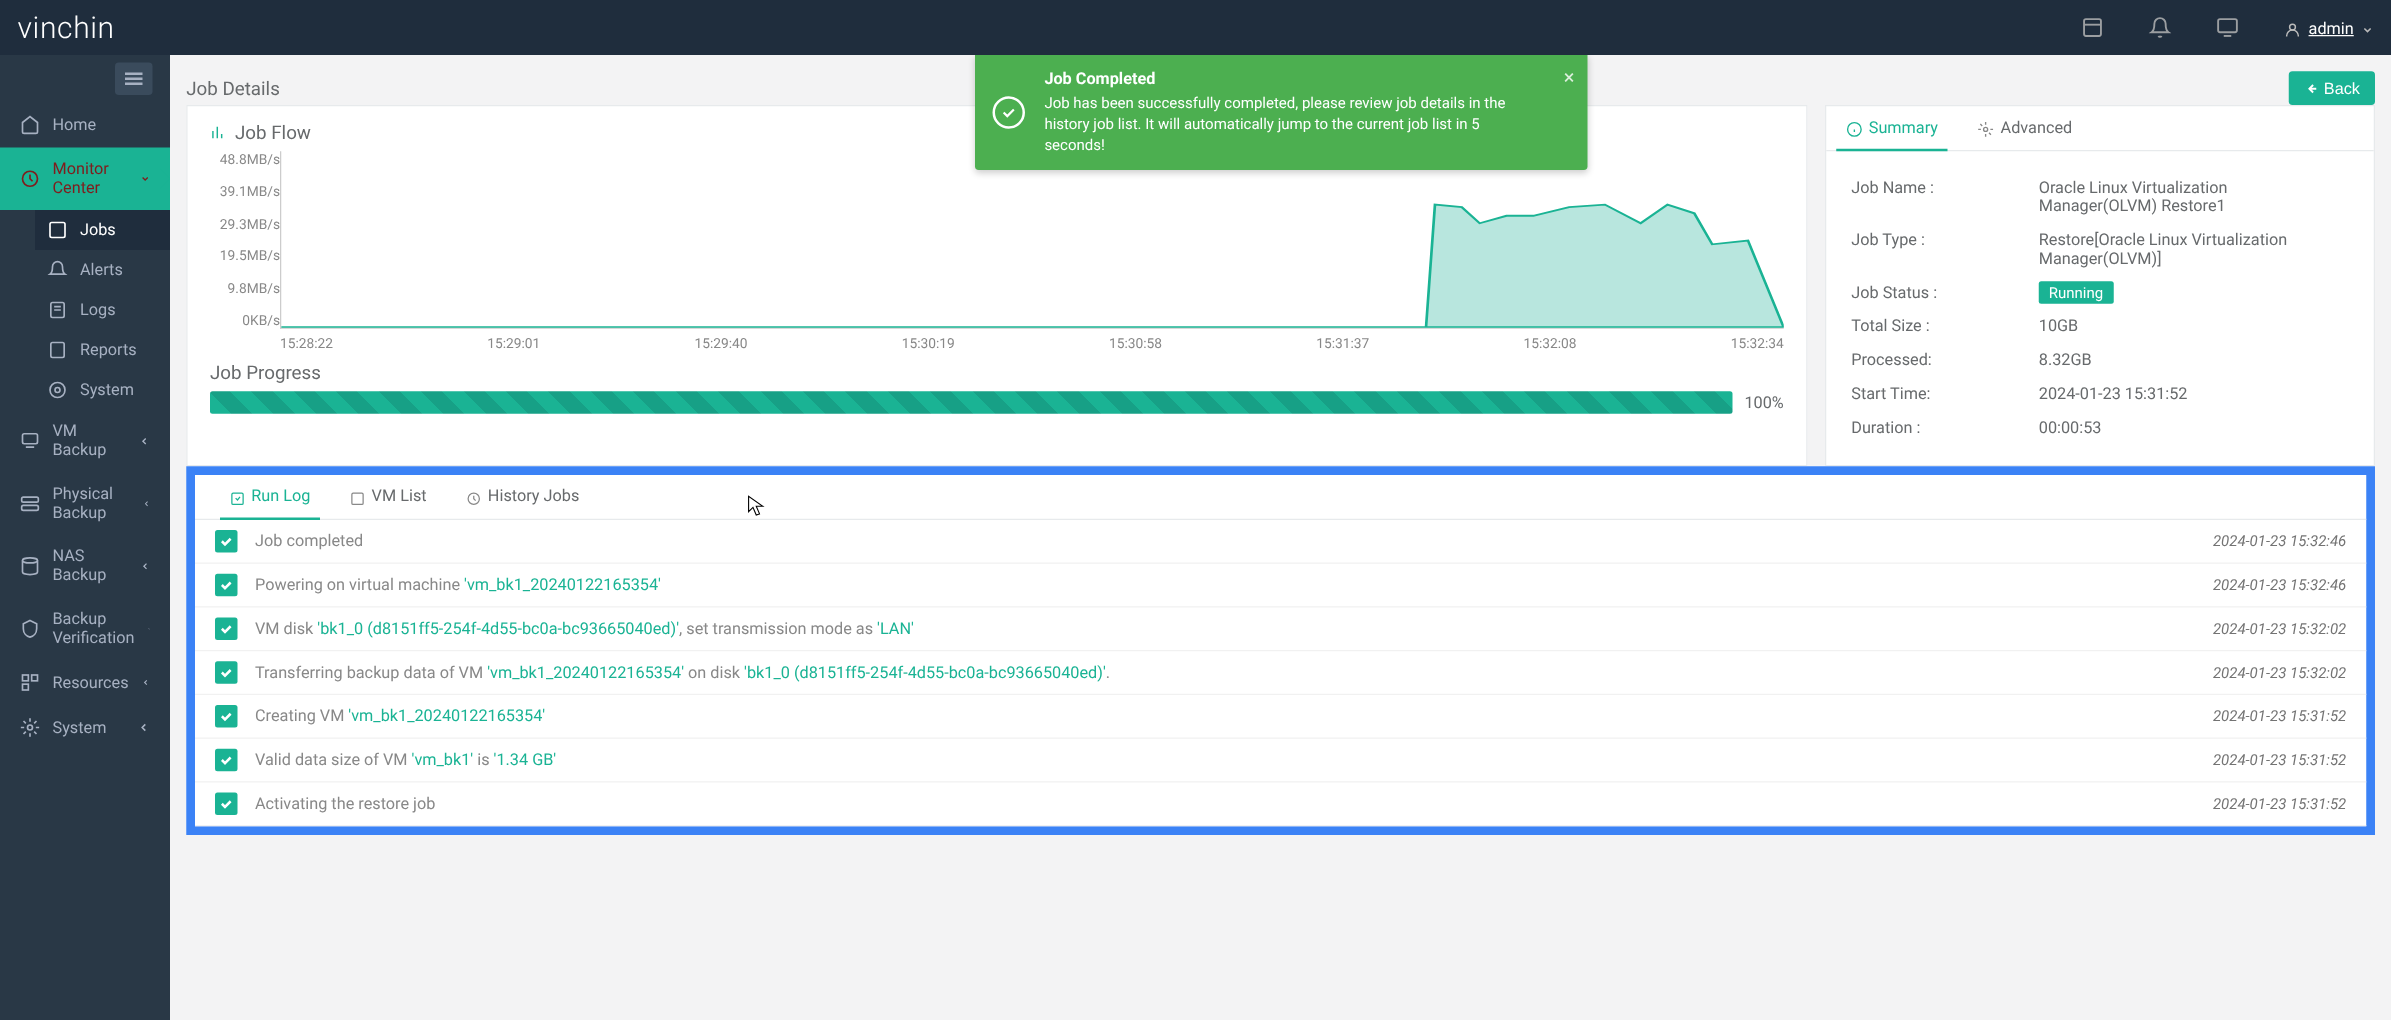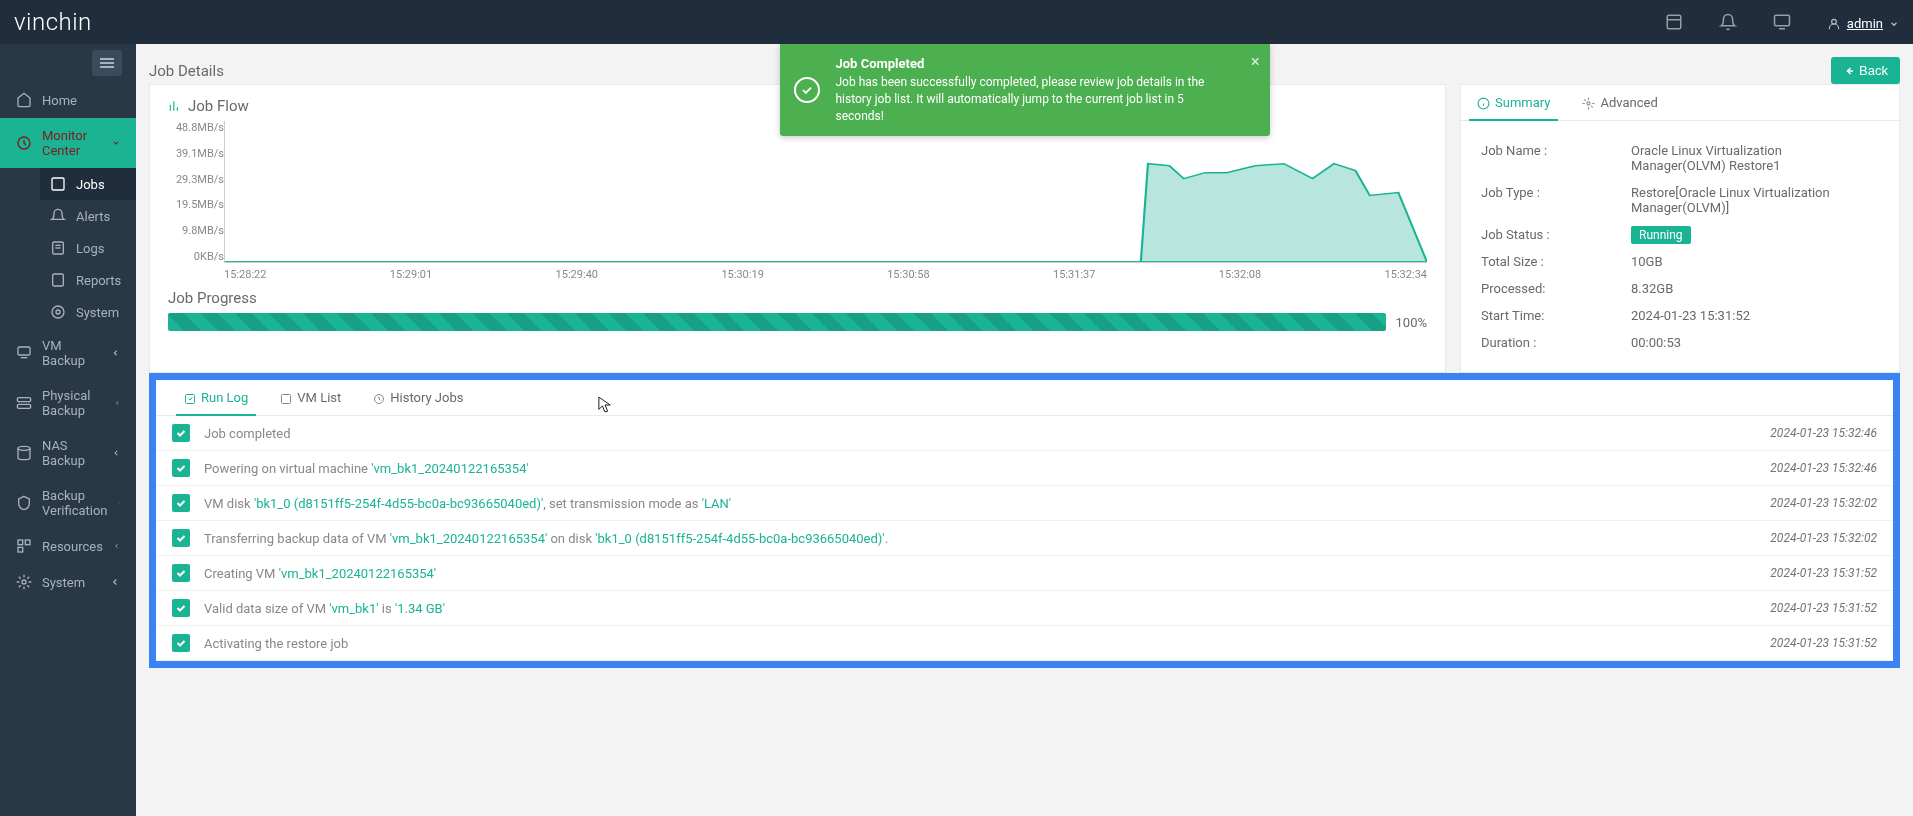--- a/index.html
+++ b/index.html
@@ -10,21 +10,21 @@
 .top-icon { width: 18px; height: 18px; opacity: 0.8; cursor: pointer; }
 .user { display: flex; align-items: center; gap: 6px; font-size: 13px; cursor: pointer; }
 .layout { display: flex; height: 772px; }
 .sidebar { width: 136px; background: #293846; color: #a7b1c2; display: flex; flex-direction: column; }
 .collapse-btn { height: 38px; display: flex; justify-content: flex-end; align-items: center; padding-right: 14px; }
 .hamburger { background: #3a4b5c; padding: 6px 8px; border-radius: 3px; cursor: pointer; }
 .hamburger span { display: block; width: 14px; height: 2px; background: #a7b1c2; margin: 2px 0; }
 .nav-item { padding: 10px 16px; display: flex; align-items: center; gap: 10px; cursor: pointer; position: relative; }
 .nav-item.active { background: #1ab394; color: #7f1d1d; }
 .nav-item.active::after { content: ''; position: absolute; right: -8px; top: 50%; transform: translateY(-50%); border: 8px solid transparent; border-left-color: #1ab394; }
-.nav-sub { padding-left: 40px; }
+.nav-sub { padding-left: 28px; }
 .nav-sub .nav-item { padding: 8px 16px 8px 10px; font-size: 13px; }
 .nav-sub .nav-item.sub-active { background: #1f2d3d; color: #fff; }
 .nav-icon { width: 16px; height: 16px; flex-shrink: 0; }
 .chev { margin-left: auto; }
 .main { flex: 1; padding: 13px; display: flex; flex-direction: column; position: relative; overflow: hidden; }
 .header-row { display: flex; align-items: center; justify-content: space-between; }
 .page-title { font-size: 15px; color: #676a6c; font-weight: normal; }
 .btn-back { background: #1ab394; color: #fff; border: none; padding: 6px 12px; border-radius: 3px; font-size: 13px; cursor: pointer; display: flex; align-items: center; gap: 4px; }
 .panel { background: #fff; border: 1px solid #e7eaec; }
 .row1 { display: flex; gap: 14px; }

